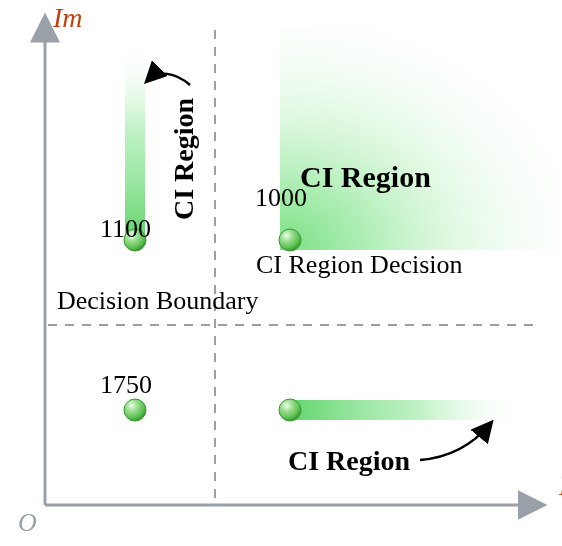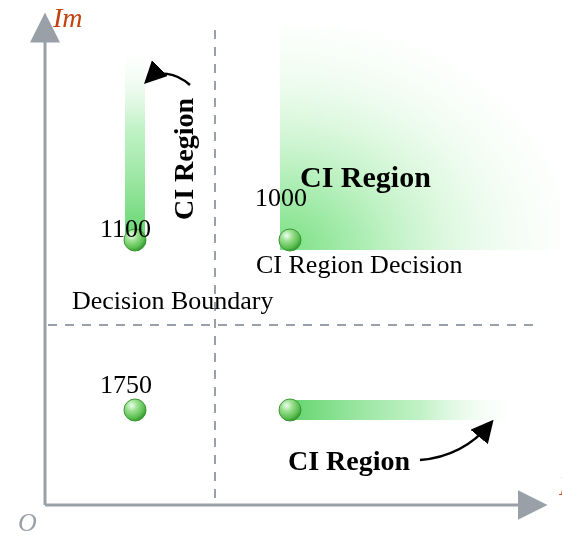--- a/index.html
+++ b/index.html
@@ -116,19 +116,19 @@
   <div class="origin" style="left:18px; top:508px;">O</div>
 
   <div class="label bold" style="left:300px; top:160px; font-size:30px;">CI Region</div>
 
   <div class="label bold vert" style="left:168px; top:220px; font-size:28px;">CI Region</div>
 
   <div class="label bold" style="left:288px; top:445px; font-size:28px;">CI Region</div>
 
   <div class="label" style="left:256px; top:250px;">CI Region Decision</div>
 
-  <div class="label" style="left:72px; top:286px;">Decision Boundary</div>
+  <div class="label" style="left:57px; top:286px;">Decision Boundary</div>
 
   <div class="label" style="left:100px; top:199px;margin-top:15px;">1100</div>
   <div class="label" style="left:255px; top:183px;">1000</div>
   <div class="label" style="left:100px; top:370px;">1750</div>
 
 </div>
 
 </body></html>

